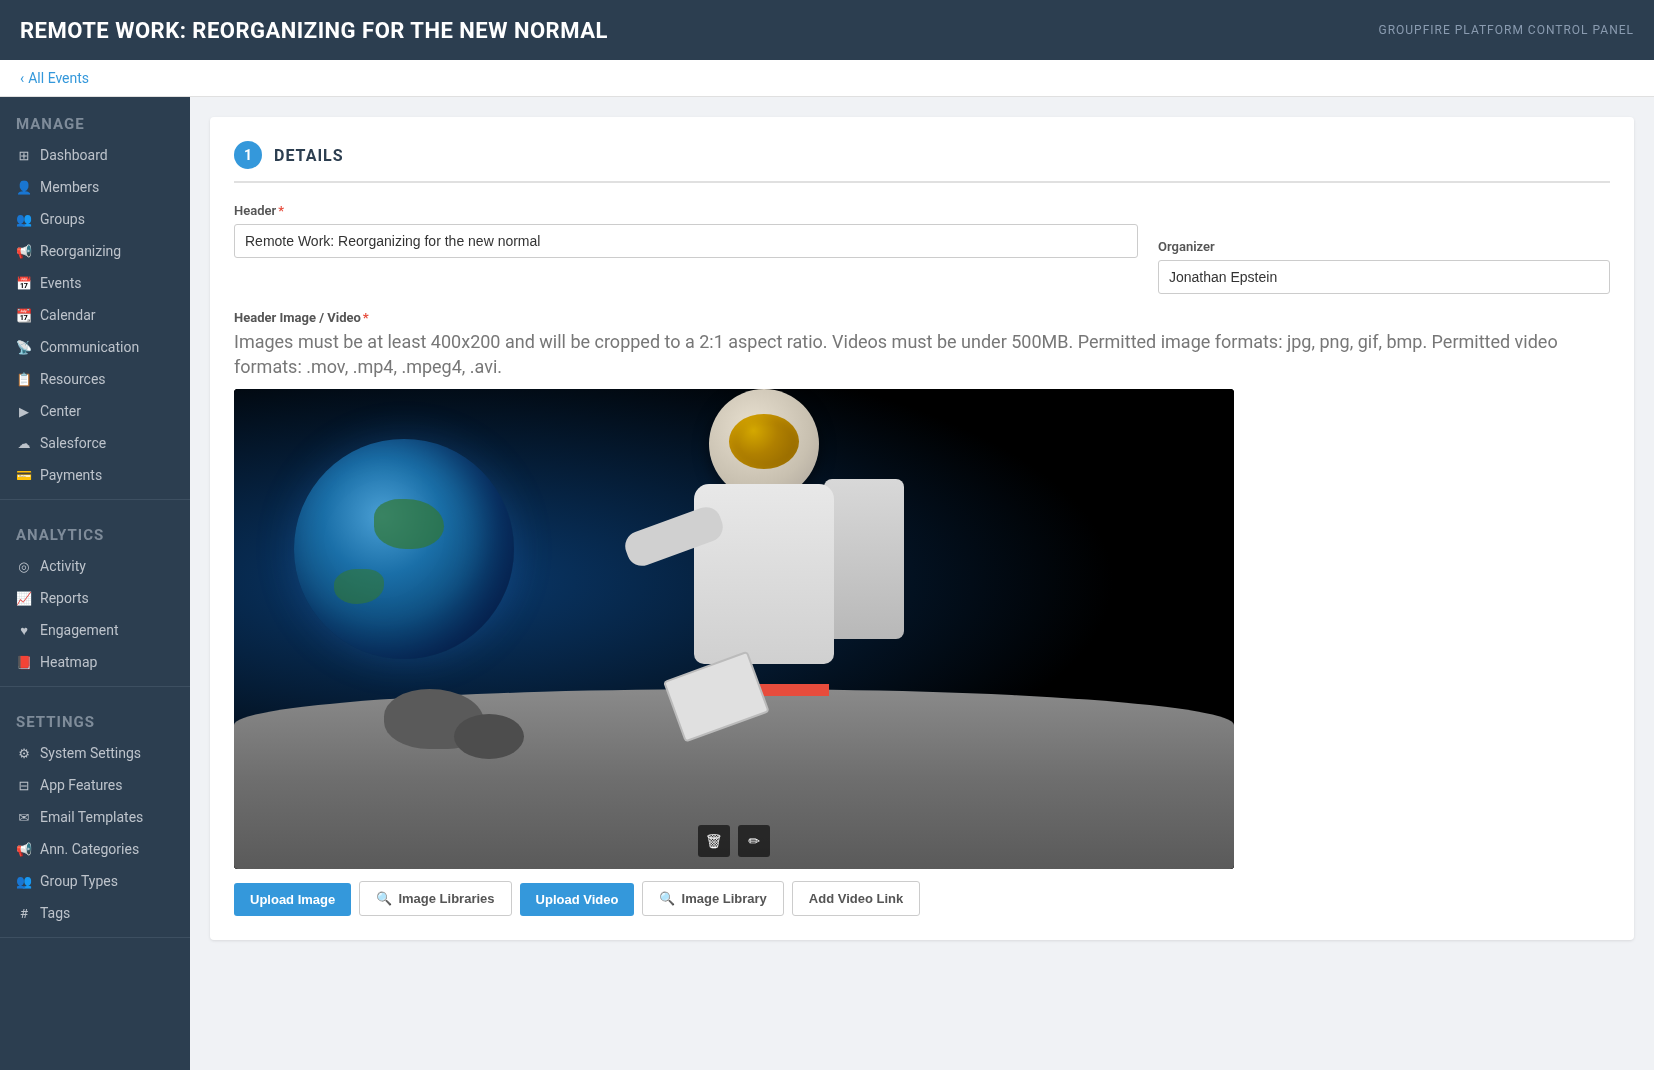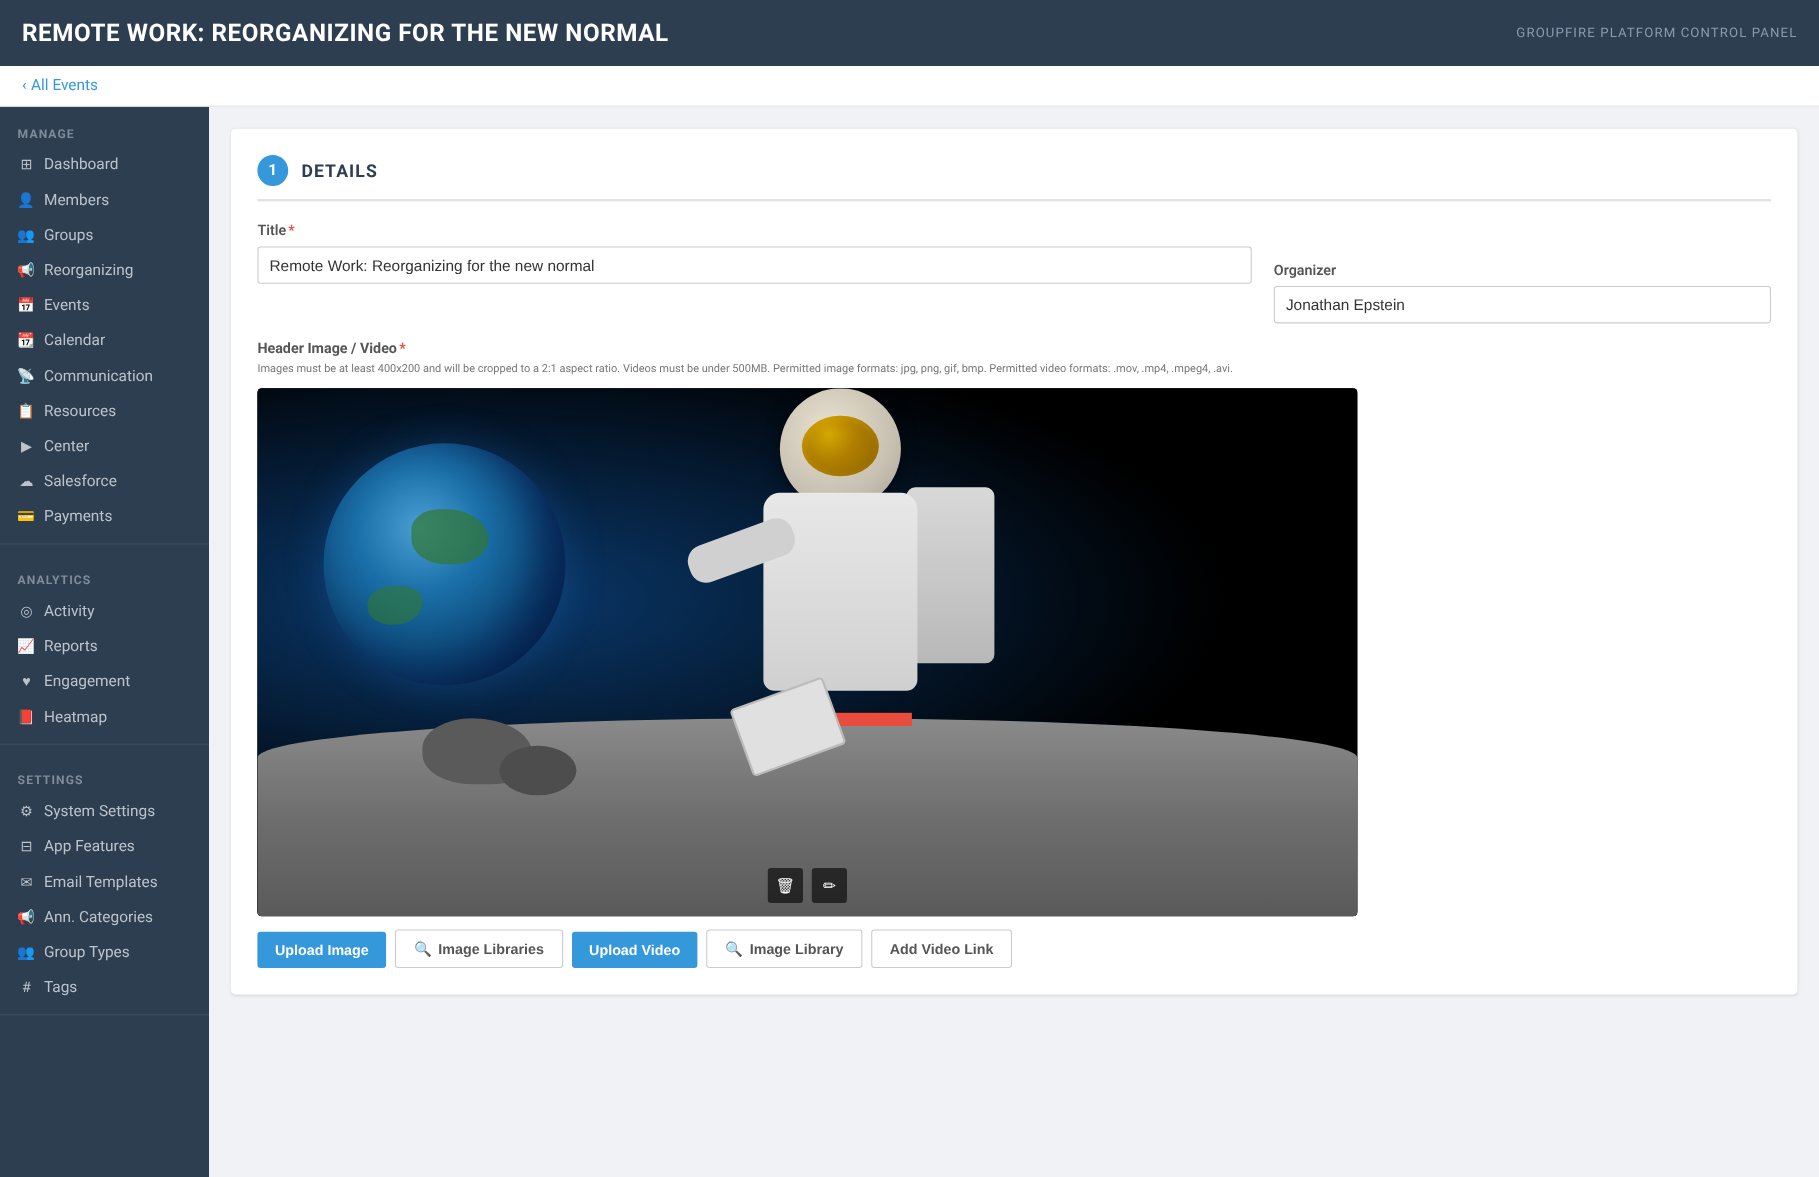--- a/index.html
+++ b/index.html
@@ -57,21 +57,21 @@
     
     .sidebar {
       width: 190px;
       background: #2c3e50;
       color: #ccc;
       overflow-y: auto;
       flex-shrink: 0;
       padding-bottom: 20px;
     }
     .sidebar-section-label {
-      font-size: 11px;
+      font-size: 15px;
       font-weight: 700;
       color: #7f8c9a;
       letter-spacing: 1px;
       padding: 18px 16px 6px;
       text-transform: uppercase;
     }
     .sidebar-item {
       display: flex;
       align-items: center;
       padding: 8px 16px;
@@ -186,21 +186,21 @@
     }
 
     
     .header-image-label {
       font-size: 13px;
       font-weight: 700;
       color: #555;
       margin-bottom: 4px;
     }
     .image-hint {
-      font-size: 10px;
+      font-size: 18px;
       color: #777;
       margin-bottom: 10px;
       line-height: 1.4;
     }
     .image-preview-container {
       position: relative;
       width: 100%;
       max-width: 1000px;
       background: #000;
       border-radius: 4px;
@@ -533,21 +533,21 @@
     <div class="form-card">
 
       <div class="section-header">
         <div class="section-number">1</div>
         <div class="section-title">DETAILS</div>
       </div>
 
       <div class="form-row">
         <div class="form-group title-group">
           <label class="form-label">
-            <span>Title</span><span class="required-star">*</span>
+            <span>Header</span><span class="required-star">*</span>
           </label>
           <input class="form-input" type="text" value="Remote Work: Reorganizing for the new normal" style="">
         </div>
         <div class="form-group organizer-group">
           <label class="form-label">Organizer</label>
           <input class="form-input" type="text" value="Jonathan Epstein" style="">
         </div>
       </div>
 
       <div>

